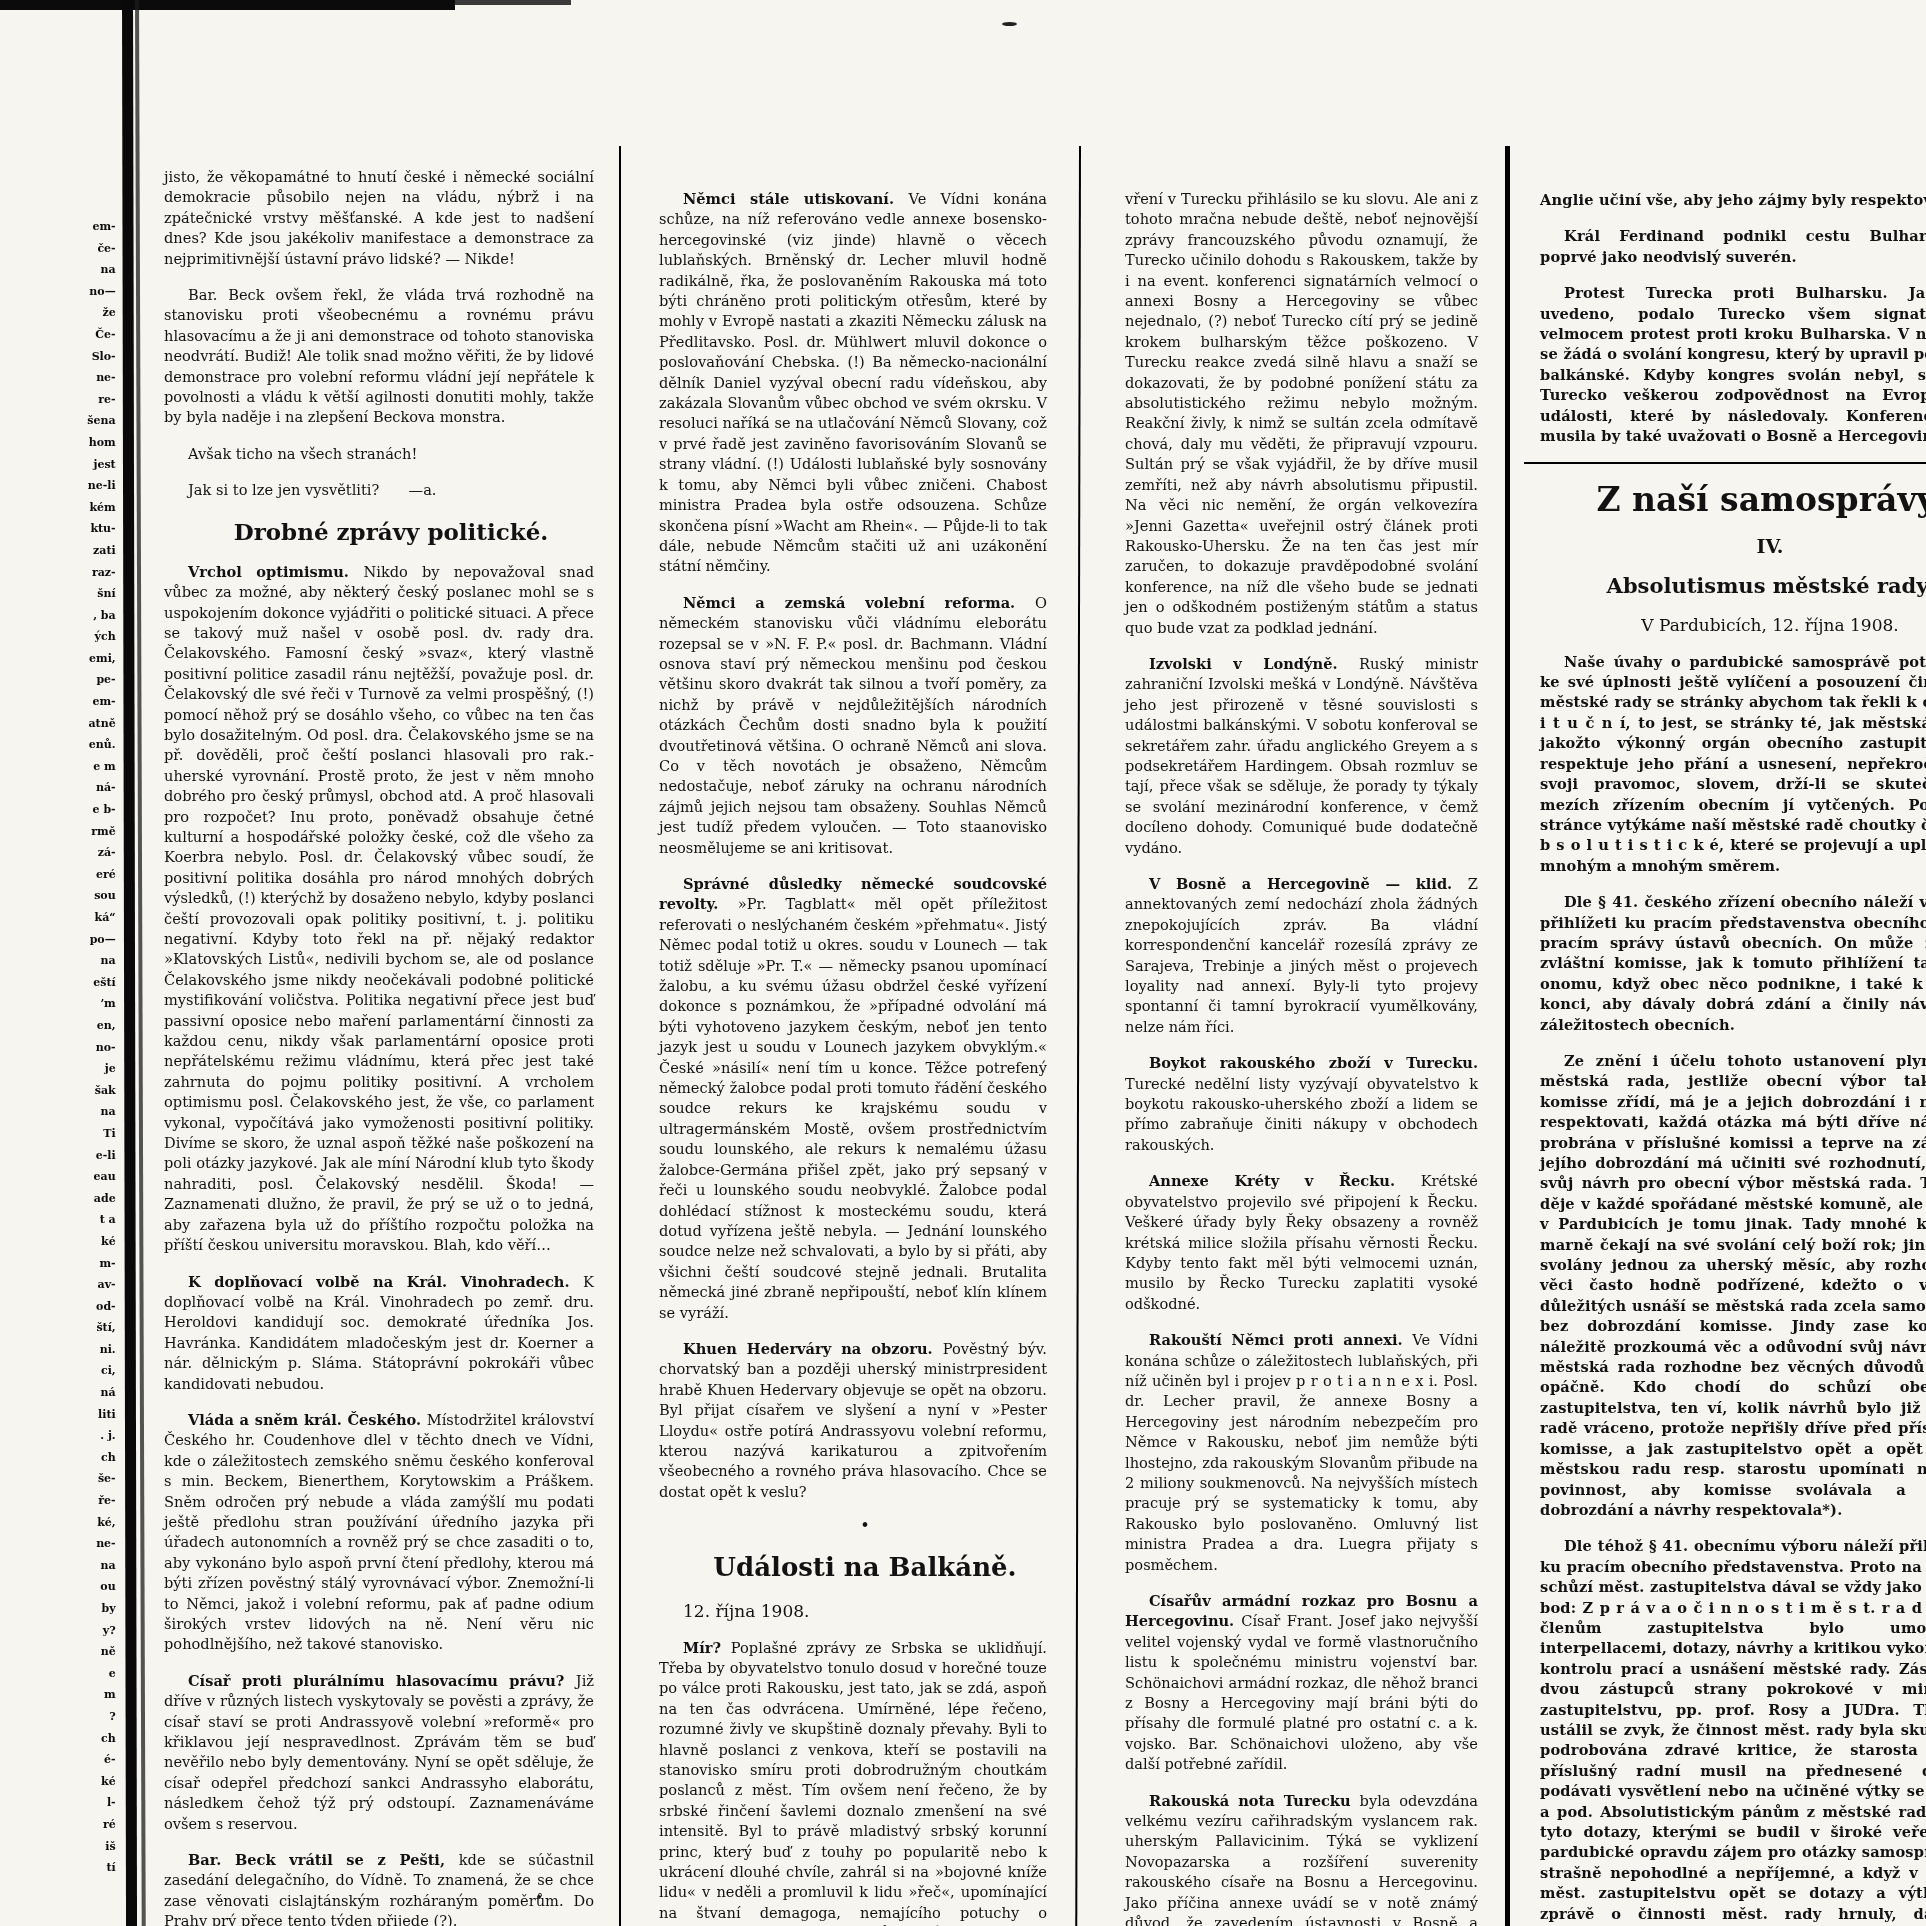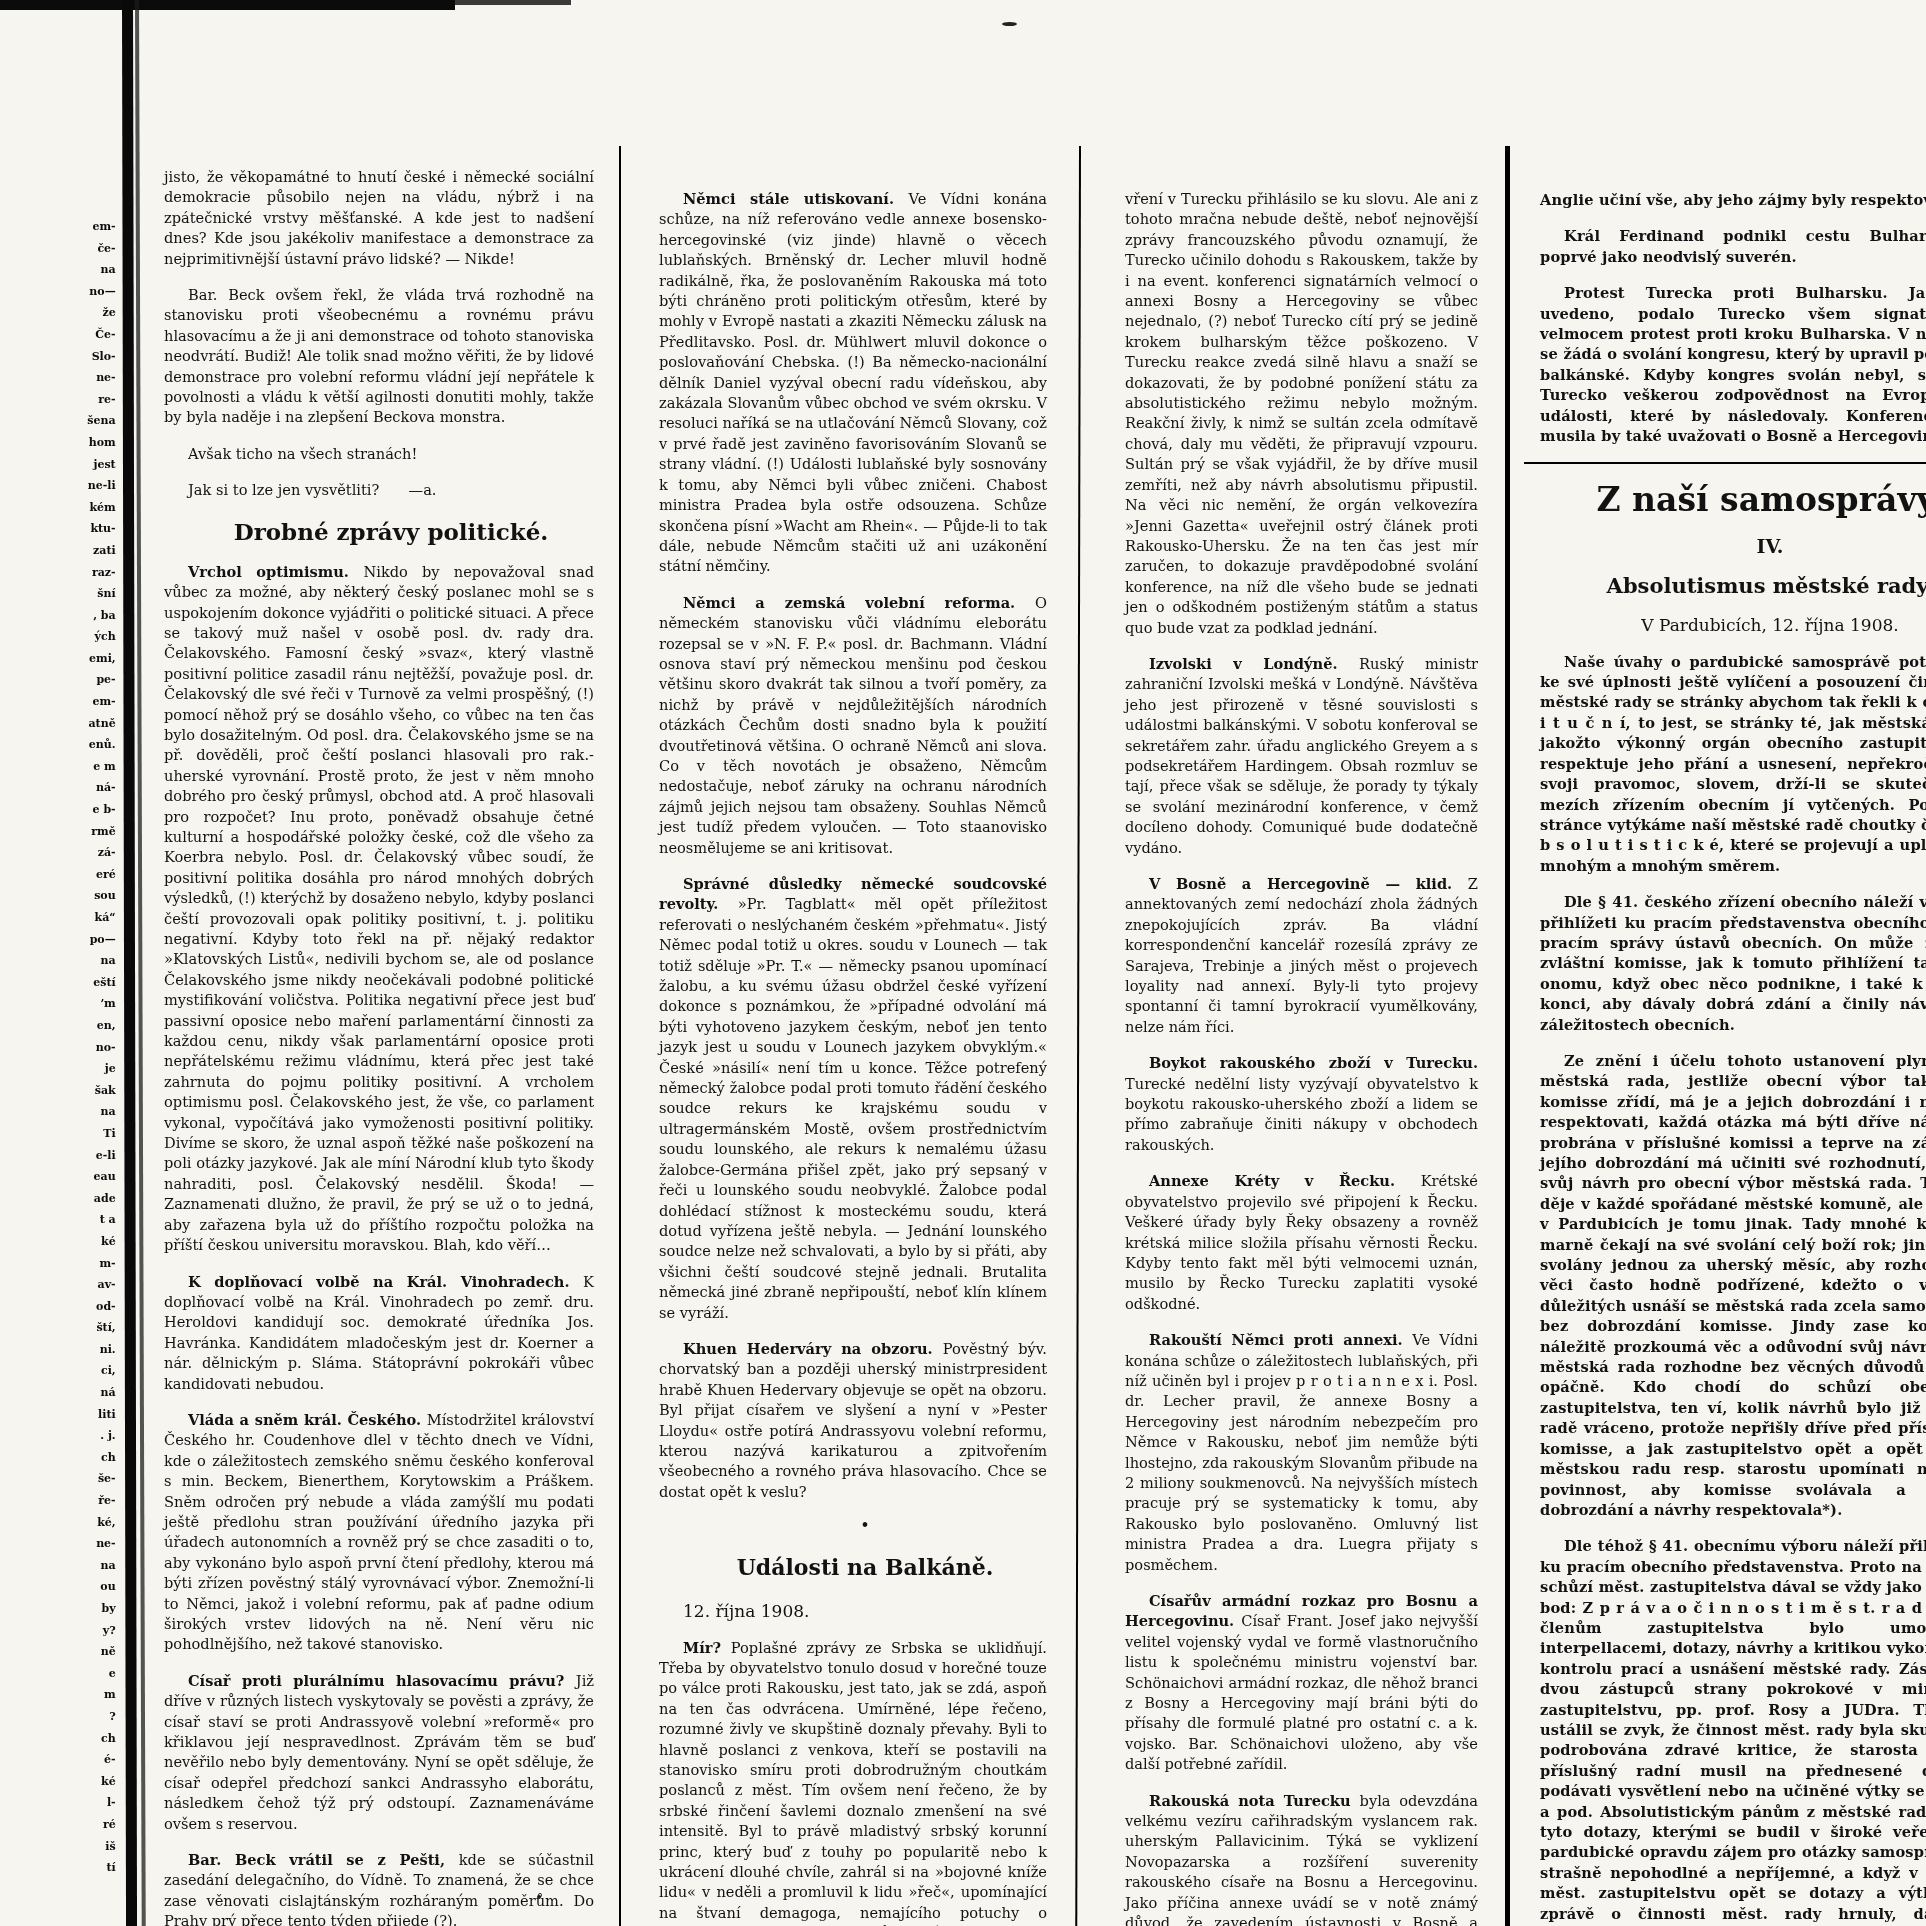--- a/index.html
+++ b/index.html
@@ -27,21 +27,21 @@
   
   .col{position:absolute;text-align:justify;font-size:14.6px;line-height:20.4px;overflow:hidden;}
   .col-1{left:148px; top:151px;width:462px;height:2658px;}
   .col-2{left:643px;top:173px;width:420px;height:2604px;}
   .col-3{left:1109px;top:173px;width:385px;height:2589px;}
   .col-4{left:1524px;top:174px;width:468px;height:2596px;}
   .col p{margin:16px;text-indent:24px;}
   .col p.noindent{text-indent:0;}
   .lead{font-weight:bold;}
   .heavy{font-weight:bold;letter-spacing:0.2px;}
-  .h1{font-weight:bold;text-align:center;font-size:22px;line-height:35px;margin:17.7px 0 3.1px;text-indent:0;}
+  .h1{font-weight:bold;text-align:center;font-size:26px;line-height:35px;margin:17.7px 0 3.1px;text-indent:0;}
   .h1.big{font-size:33px;line-height:40px;margin-top:13px;}
   .h2{font-weight:bold;text-align:center;font-size:23px;line-height:29px;margin:17px 0 13px;text-indent:0;}
   .h3{font-weight:bold;text-align:center;font-size:21px;line-height:27px;margin:7px 0 3.9px;text-indent:0;}
   .roman{font-weight:bold;text-align:center;font-size:19px;margin:10px 0 2.3px;text-indent:0;}
   .dateline{text-align:left;font-size:17px;padding-right:27px;margin:2.3px 0 13px;text-indent:0;}
   .dateline-center{text-align:center;font-size:17px;margin:1.5px 0 15.4px;text-indent:0;}
   .orn{text-align:center;font-size:16px;line-height:16px;margin:13px 0 0;text-indent:0;}
   .hrule{border:none;border-top:2.3px solid #000;margin:14px 0 15.4px;}
   .fnrule{border:none;border-top:1.5px solid #000;width:127px;margin:17px auto 8.5px 0;}
   .footnote{font-size:12.3px;line-height:17.3px;text-indent:22.3px;font-weight:bold;}

